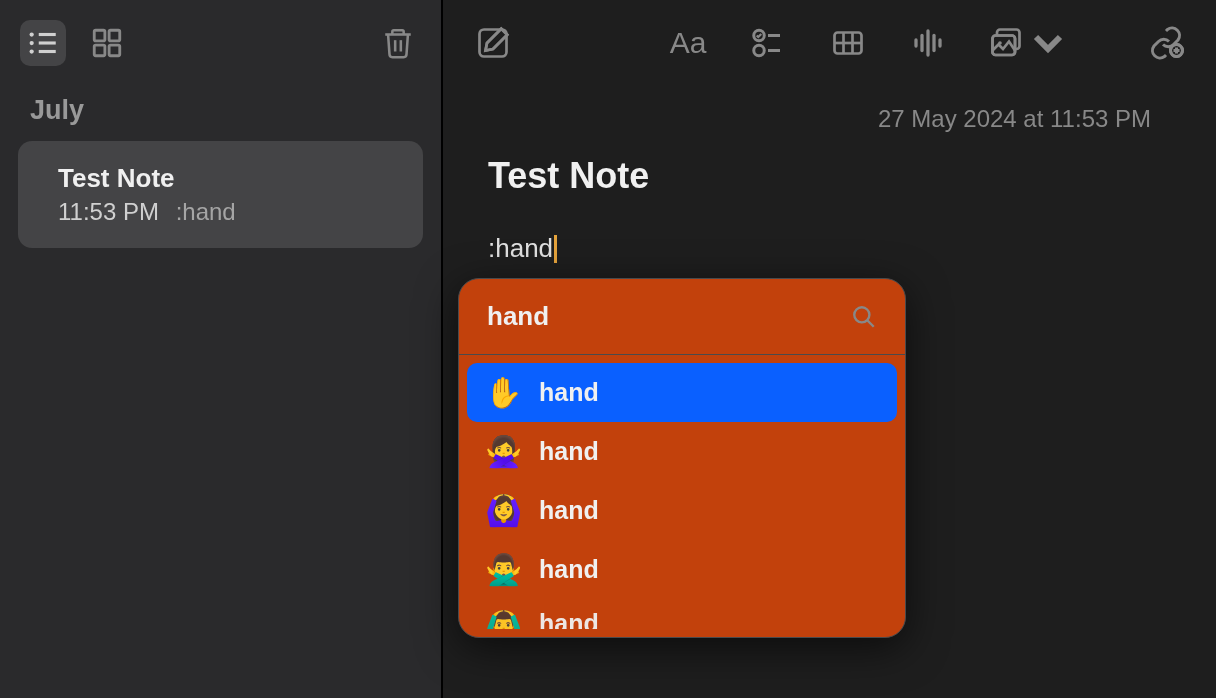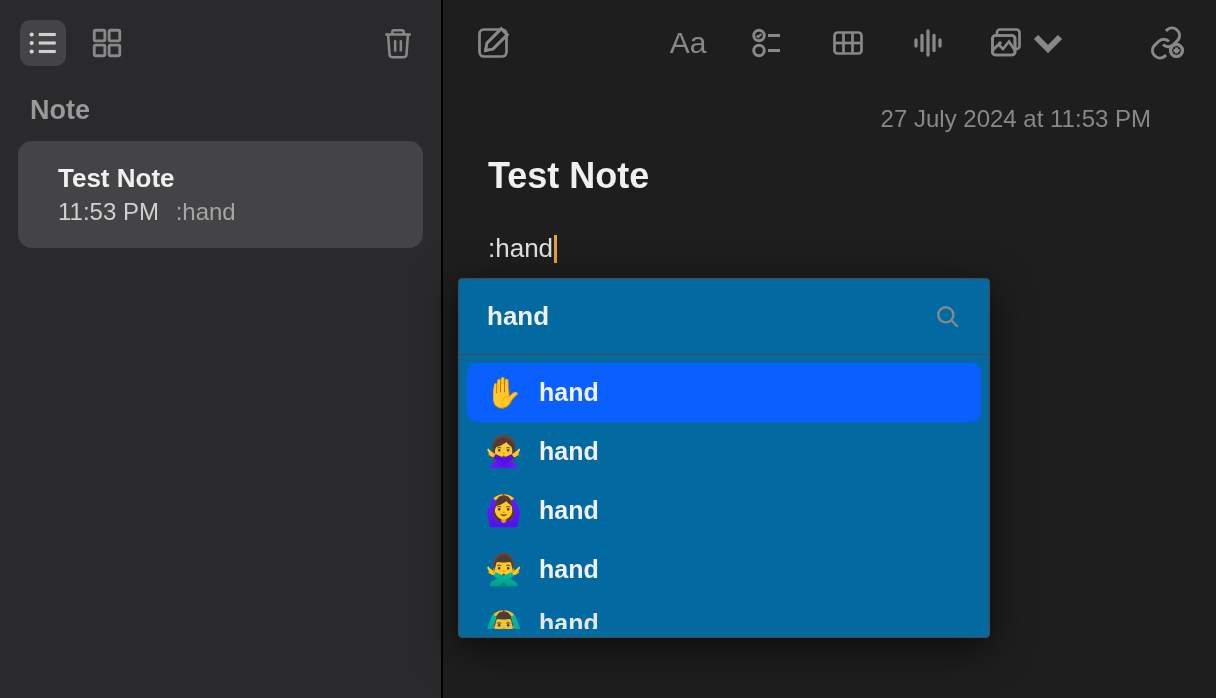--- a/index.html
+++ b/index.html
@@ -144,24 +144,24 @@
       background: #e5a33c;
       vertical-align: text-bottom;
       margin-left: 1px;
     }
 
     
     .emoji-picker {
       position: absolute;
       top: 278px;
       left: 458px;
-      width: 532px;
-      background: #0369a1;
+      width: 448px;
+      background: #c2410c;
       border: 1px solid #4a4a4c;
-      border-radius: 4px;
+      border-radius: 21px;
       box-shadow: 0 10px 40px rgba(0,0,0,0.6);
       overflow: hidden;
       z-index: 100;
     }
     .picker-search {
       display: flex;
       align-items: center;
       padding: 22px 28px;
       border-bottom: 1px solid #4a4a4c;
     }
@@ -237,21 +237,21 @@
       <svg viewBox="0 0 24 24" fill="none" stroke="currentColor" stroke-width="1.8">
         <path d="M3 6h18"></path>
         <path d="M8 6V4a1 1 0 011-1h6a1 1 0 011 1v2"></path>
         <path d="M5 6l1 14a2 2 0 002 2h8a2 2 0 002-2l1-14"></path>
         <line x1="10" y1="10" x2="10" y2="18"></line>
         <line x1="14" y1="10" x2="14" y2="18"></line>
       </svg>
     </div>
   </div>
 
-  <div class="section-header">Note</div>
+  <div class="section-header">July</div>
 
   <div class="note-list">
     <div class="note-item">
       <div class="note-item-title">Test Note</div>
       <div class="note-item-meta">
         <span class="note-item-time">11:53 PM</span>
         <span class="note-item-preview">:hand</span>
       </div>
     </div>
   </div>
@@ -315,21 +315,21 @@
         <path d="M14 11a5 5 0 00-7 0l-3 3a5 5 0 007 7l1-1"></path>
         <circle cx="19" cy="17" r="4" fill="#1e1e1e"></circle>
         <circle cx="19" cy="17" r="4"></circle>
         <line x1="19" y1="15" x2="19" y2="19"></line>
         <line x1="17" y1="17" x2="21" y2="17"></line>
       </svg>
     </div>
   </div>
 
   <div class="note-body">
-    <div class="note-date">27 July 2024 at 11:53 PM</div>
+    <div class="note-date">27 May 2024 at 11:53 PM</div>
     <div class="note-title">Test Note</div>
     <div class="note-content">
       <span>:hand</span><span class="cursor"></span>
     </div>
   </div>
 </div>
 
 <div class="emoji-picker">
   <div class="picker-search">
     <div class="picker-search-text">hand</div>

